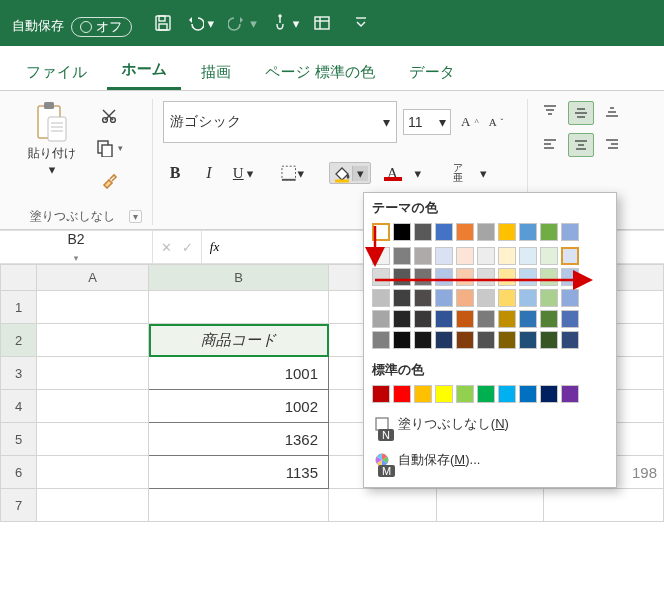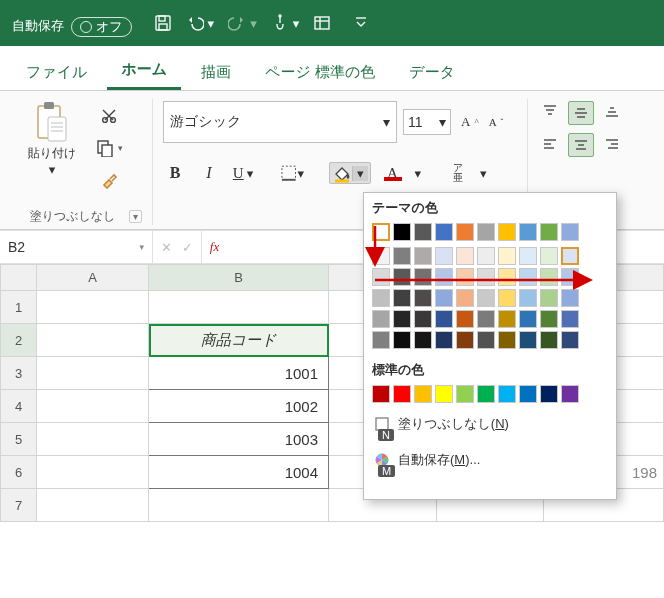--- a/index.html
+++ b/index.html
@@ -166,25 +166,25 @@
   .a-btn.active{background:#d6e5d6;border:1px solid #7bb07b;border-radius:2px;}
   .name-formula {
     display:flex;
     border-top:1px solid #e0e0e0;
     border-bottom:1px solid #e0e0e0;
     height:32px;
     align-items:stretch;
   }
   .name-box {
     width:136px; border-right:1px solid #e0e0e0; display:flex; align-items:center;
-    padding:0 8px; justify-content:space-between; font-size:14px;
+    padding:0 8px; justify-content:space-between; font-size:14px;flex-direction:column;
   }
   .name-box .caret{font-size:9px;color:#888;}
   .fx-tools{display:flex;align-items:center;gap:10px;padding:0 8px;border-right:1px solid #e0e0e0;color:#bfbfbf;}
-  .fx-label{font-style:italic;font-family:'Times New Roman',serif;color:#b91c1c;padding:0 8px;display:flex;align-items:center;}
+  .fx-label{font-style:italic;font-family:'Times New Roman',serif;color:#000000;padding:0 8px;display:flex;align-items:center;}
   .formula-input{flex:1;}
   .grid {
     position:relative;
   }
   table.sheet {
     border-collapse:collapse;
     table-layout:fixed;
     width:664px;
   }
   table.sheet th, table.sheet td {
@@ -220,21 +220,21 @@
   
   .popup {
     position:absolute;
     left:363px;
     top:192px;
     width:236px;
     background:#fff;
     border:1px solid #bcbcbc;
     box-shadow:4px 4px 10px rgba(0,0,0,.25);
     z-index:20;
-    padding:6px 8px 24px;
+    padding:6px 8px 12px;
   }
   .popup h4{
     margin:0 0 6px 0;
     font-size:13px;
     font-weight:700;
   }
   .swatch-row{display:flex;gap:3px;}
   .swatch{width:18px;height:18px;border:1px solid #c8c8c8;box-sizing:border-box;}
   .swatch.sel{border:2px solid #e09a2a;}
   .shade-grid{display:flex;gap:3px;margin-top:6px;}
@@ -539,29 +539,29 @@
           <td class="rowhdr">4</td>
           <td></td>
         <td class="cell-data">1002</td>
           <td></td>
           <td></td>
           <td></td>
         </tr>
     <tr>
           <td class="rowhdr">5</td>
           <td></td>
-        <td class="cell-data">1003</td>
+        <td class="cell-data">1362</td>
           <td></td>
           <td></td>
           <td></td>
         </tr>
     <tr>
           <td class="rowhdr">6</td>
           <td></td>
-        <td class="cell-data">1004</td>
+        <td class="cell-data">1135</td>
           <td></td>
           <td></td>
         <td class="faded-cell">198</td>
         </tr>
     <tr>
           <td class="rowhdr">7</td>
           <td></td>
           <td></td>
           <td></td>
           <td></td>

